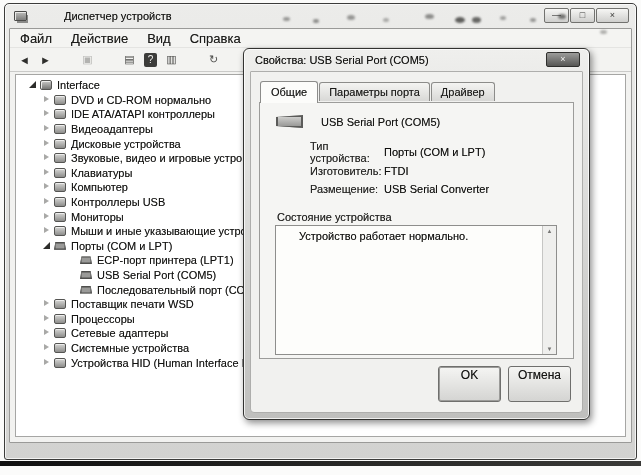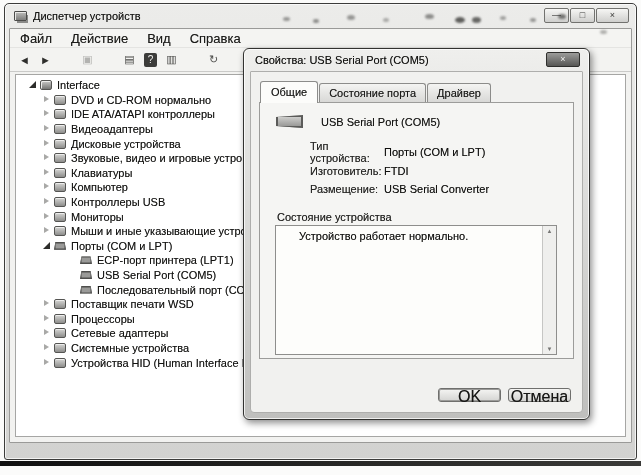--- a/index.html
+++ b/index.html
@@ -13,21 +13,21 @@
   .fuzzy { text-shadow:0 0 0.6px rgba(30,30,30,0.55); }
 
   
   .window {
     position:absolute; left:4px; top:3px; width:633px; height:457px;
     background:linear-gradient(#ececea,#d2d2d0);
     border:1px solid #3c3c3a;
     border-radius:5px 5px 3px 3px;
     box-shadow:inset 0 0 0 1px rgba(255,255,255,0.7);
   }
-  .titlebar { position:relative; height:24px; display:flex; align-items:center; padding-left:9px; }
+  .titlebar { position:relative; height:24px; display:flex; align-items:center; padding-left:9px;gap:31px; }
   .app-icon {
     width:13px; height:10px; margin-right:6px;
     background:linear-gradient(#bdbdbb,#7e7e7c);
     border:1px solid #4c4c4a; border-radius:1px;
     box-shadow:inset 1px 1px 0 #e8e8e6, 2px 3px 0 -1px #8a8a88;
   }
   .title-text { font-size:11px; color:#161614; }
   .win-controls { position:absolute; right:7px; top:4px; display:flex; gap:1px; }
   .wbtn {
     width:25px; height:15px; font-size:9px; line-height:13px; text-align:center;
@@ -94,21 +94,21 @@
   .dlg-close {
     position:absolute; right:9px; top:3px; width:34px; height:15px;
     background:linear-gradient(#9c9c9a,#565654);
     border:1px solid #2e2e2c; border-radius:2px;
     color:#f2f2f0; font-size:9px; line-height:13px; text-align:center;
   }
   .dlg-body {
     position:absolute; left:6px; right:6px; top:22px; bottom:6px;
     background:#f1f1ef; border:1px solid #aeaeac; border-radius:1px 1px 4px 4px;
   }
-  .tabs { position:absolute; left:9px; top:8px; display:flex; align-items:flex-end; z-index:2; }
+  .tabs { position:absolute; left:9px; top:8px; display:flex; align-items:center; z-index:2; }
   .tab {
     font-size:11px; padding:3px 9px 3px; margin-right:1px;
     background:linear-gradient(#f4f4f2,#d8d8d6);
     border:1px solid #8c8c8a; border-bottom:none; border-radius:3px 3px 0 0;
     color:#1b1b19;
   }
   .tab.active { background:#fcfcfa; padding:4px 10px 5px; position:relative; top:1px; }
   .tabpanel {
     position:absolute; left:8px; right:8px; top:30px; height:257px;
     background:#f5f5f3; border:1px solid #9c9c9a;
@@ -134,21 +134,21 @@
   .status-scrollbar {
     position:absolute; right:0; top:0; bottom:0; width:14px;
     background:#efefed; border-left:1px solid #c6c6c4;
     display:flex; flex-direction:column; justify-content:space-between; align-items:center;
     font-size:6px; color:#767674; padding:2px 0;
   }
   .dlg-buttons {
     position:absolute; right:11px; bottom:10px; display:flex; gap:7px;
   }
   .btn {
-    width:63px; height:14px; font-size:16px; text-align:center; line-height:16px;
+    width:63px; height:36px; font-size:12px; text-align:center; line-height:16px;
     background:linear-gradient(#f5f5f3,#d4d4d2);
     border:1px solid #6f6f6d; border-radius:3px; color:#161614;
   }
   .btn.default { box-shadow:0 0 0 1px #9b9b99 inset; }
 
   
   .smudge { position:absolute; background:#2f2f2d; border-radius:50%; filter:blur(1.1px); }
   .bottom-bar { position:absolute; left:0; top:461px; width:641px; height:5px;
     background:linear-gradient(90deg,#101010,#2a2a28 60%,#3a3a38); }
 </style>
@@ -368,21 +368,21 @@
 <div class="dialog">
   <div class="dlg-titlebar">
     <span class="dlg-title fuzzy">Свойства: USB Serial Port (COM5)</span>
     <div class="dlg-close">×</div>
   </div>
   <div class="dlg-body">
     <div class="tabs">
 
         <div class="tab fuzzy active">Общие</div>
 
-        <div class="tab fuzzy">Состояние порта</div>
+        <div class="tab fuzzy">Параметры порта</div>
 
         <div class="tab fuzzy">Драйвер</div>
 
 
     </div>
     <div class="tabpanel">
       <div class="dev-header">
         <span class="connector-icon"></span>
         <span class="dev-name fuzzy">USB Serial Port (COM5)</span>
       </div>

